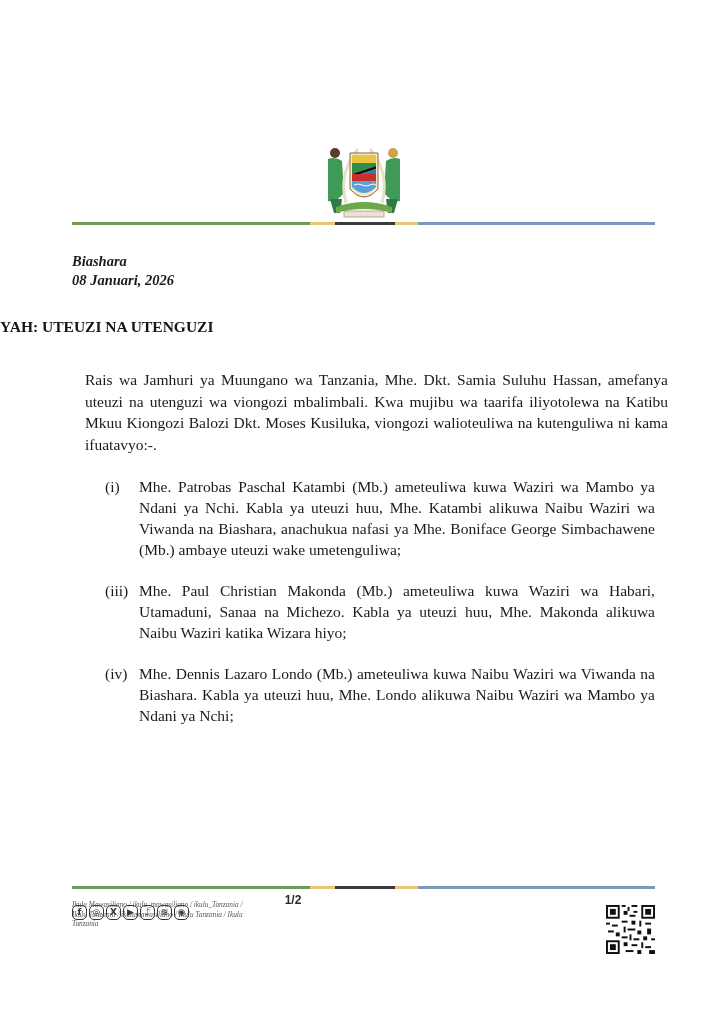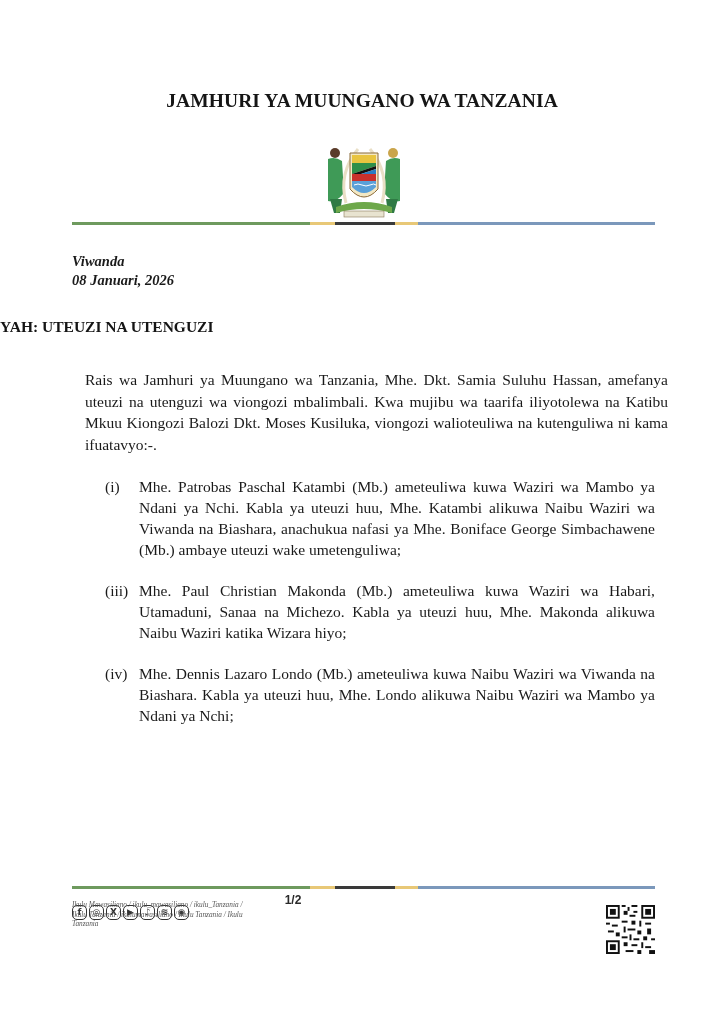--- a/index.html
+++ b/index.html
@@ -98,21 +98,20 @@
       font-family: "Liberation Serif", "DejaVu Serif", serif;
     }
     .qr {
       position: absolute; left: 606px; top: 905px; width: 49px; height: 49px;
     }
   </style>
 </head>
 <body>
 
 <div class="header">
-  <div>JAMHURI YA MUUNGANO WA TANZANIA</div>
 </div>
 
 <svg class="crest" viewBox="0 0 92 76">
 
   <ellipse cx="17" cy="10" rx="5" ry="5" fill="#5a3b2a"></ellipse>
   <path d="M10 16 Q17 13 24 18 L26 50 Q18 60 10 58 Z" fill="#3f9a57"></path>
   <path d="M12 56 L16 70 L22 70 L24 56 Z" fill="#2f7a44"></path>
 
   <ellipse cx="75" cy="10" rx="5" ry="5" fill="#caa54b"></ellipse>
   <path d="M68 18 Q75 13 82 16 L82 58 Q74 60 66 50 Z" fill="#3f9a57"></path>
@@ -136,21 +135,21 @@
 
 <div class="divider top-divider">
   <span class="seg-green" style="background: rgb(110, 154, 94);"></span>
   <span class="seg-yellow1" style="background: rgb(232, 200, 119);"></span>
   <span class="seg-black" style="background: rgb(58, 58, 58);"></span>
   <span class="seg-yellow2" style="background: rgb(232, 200, 119);"></span>
   <span class="seg-blue" style="background: rgb(123, 152, 187);"></span>
 </div>
 
 <div class="place-date">
-  <div>Viwanda</div>
+  <div>Biashara</div>
   <div>08 Januari, 2026</div>
 </div>
 
 <div class="subject">YAH: UTEUZI NA UTENGUZI</div>
 
 <p class="intro" style="margin:13px;">Rais wa Jamhuri ya Muungano wa Tanzania, Mhe. Dkt. Samia Suluhu Hassan, amefanya uteuzi na utenguzi wa viongozi mbalimbali. Kwa mujibu wa taarifa iliyotolewa na Katibu Mkuu Kiongozi Balozi Dkt. Moses Kusiluka, viongozi walioteuliwa na kutenguliwa ni kama ifuatavyo:-.</p>
 
 <ol class="list">
   <li class="list-item">
     <span class="num">(i)</span>

